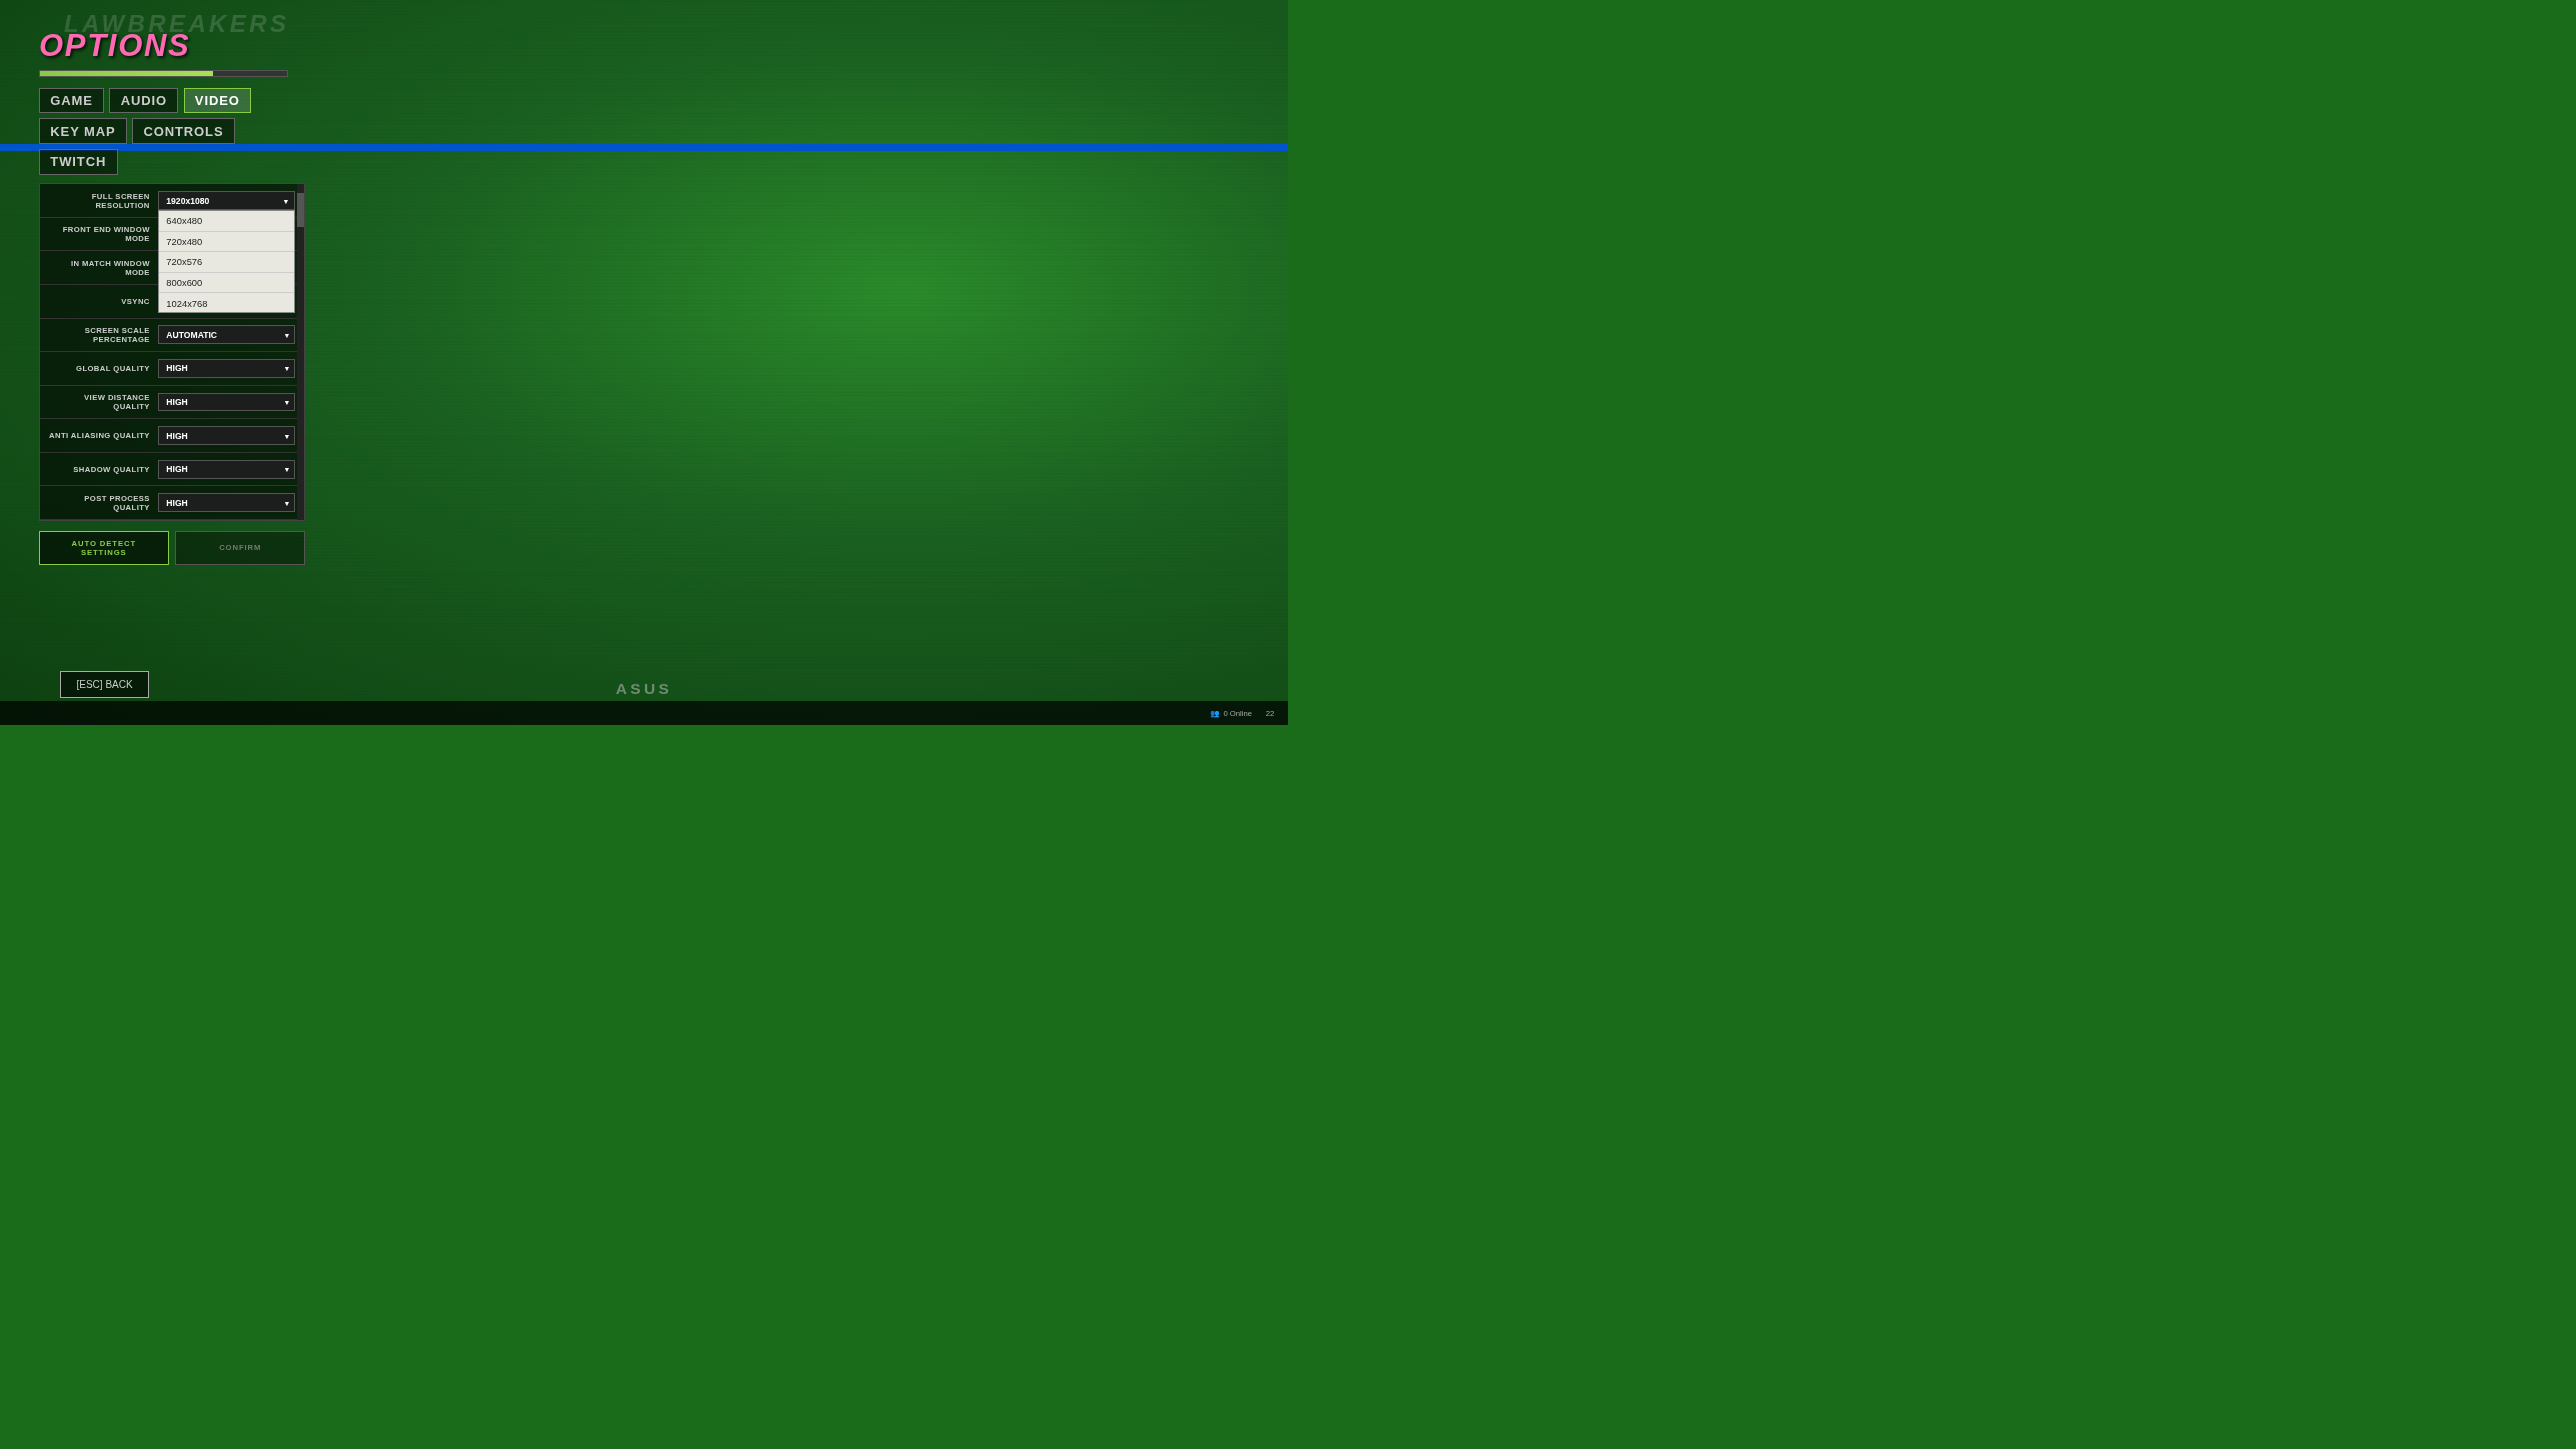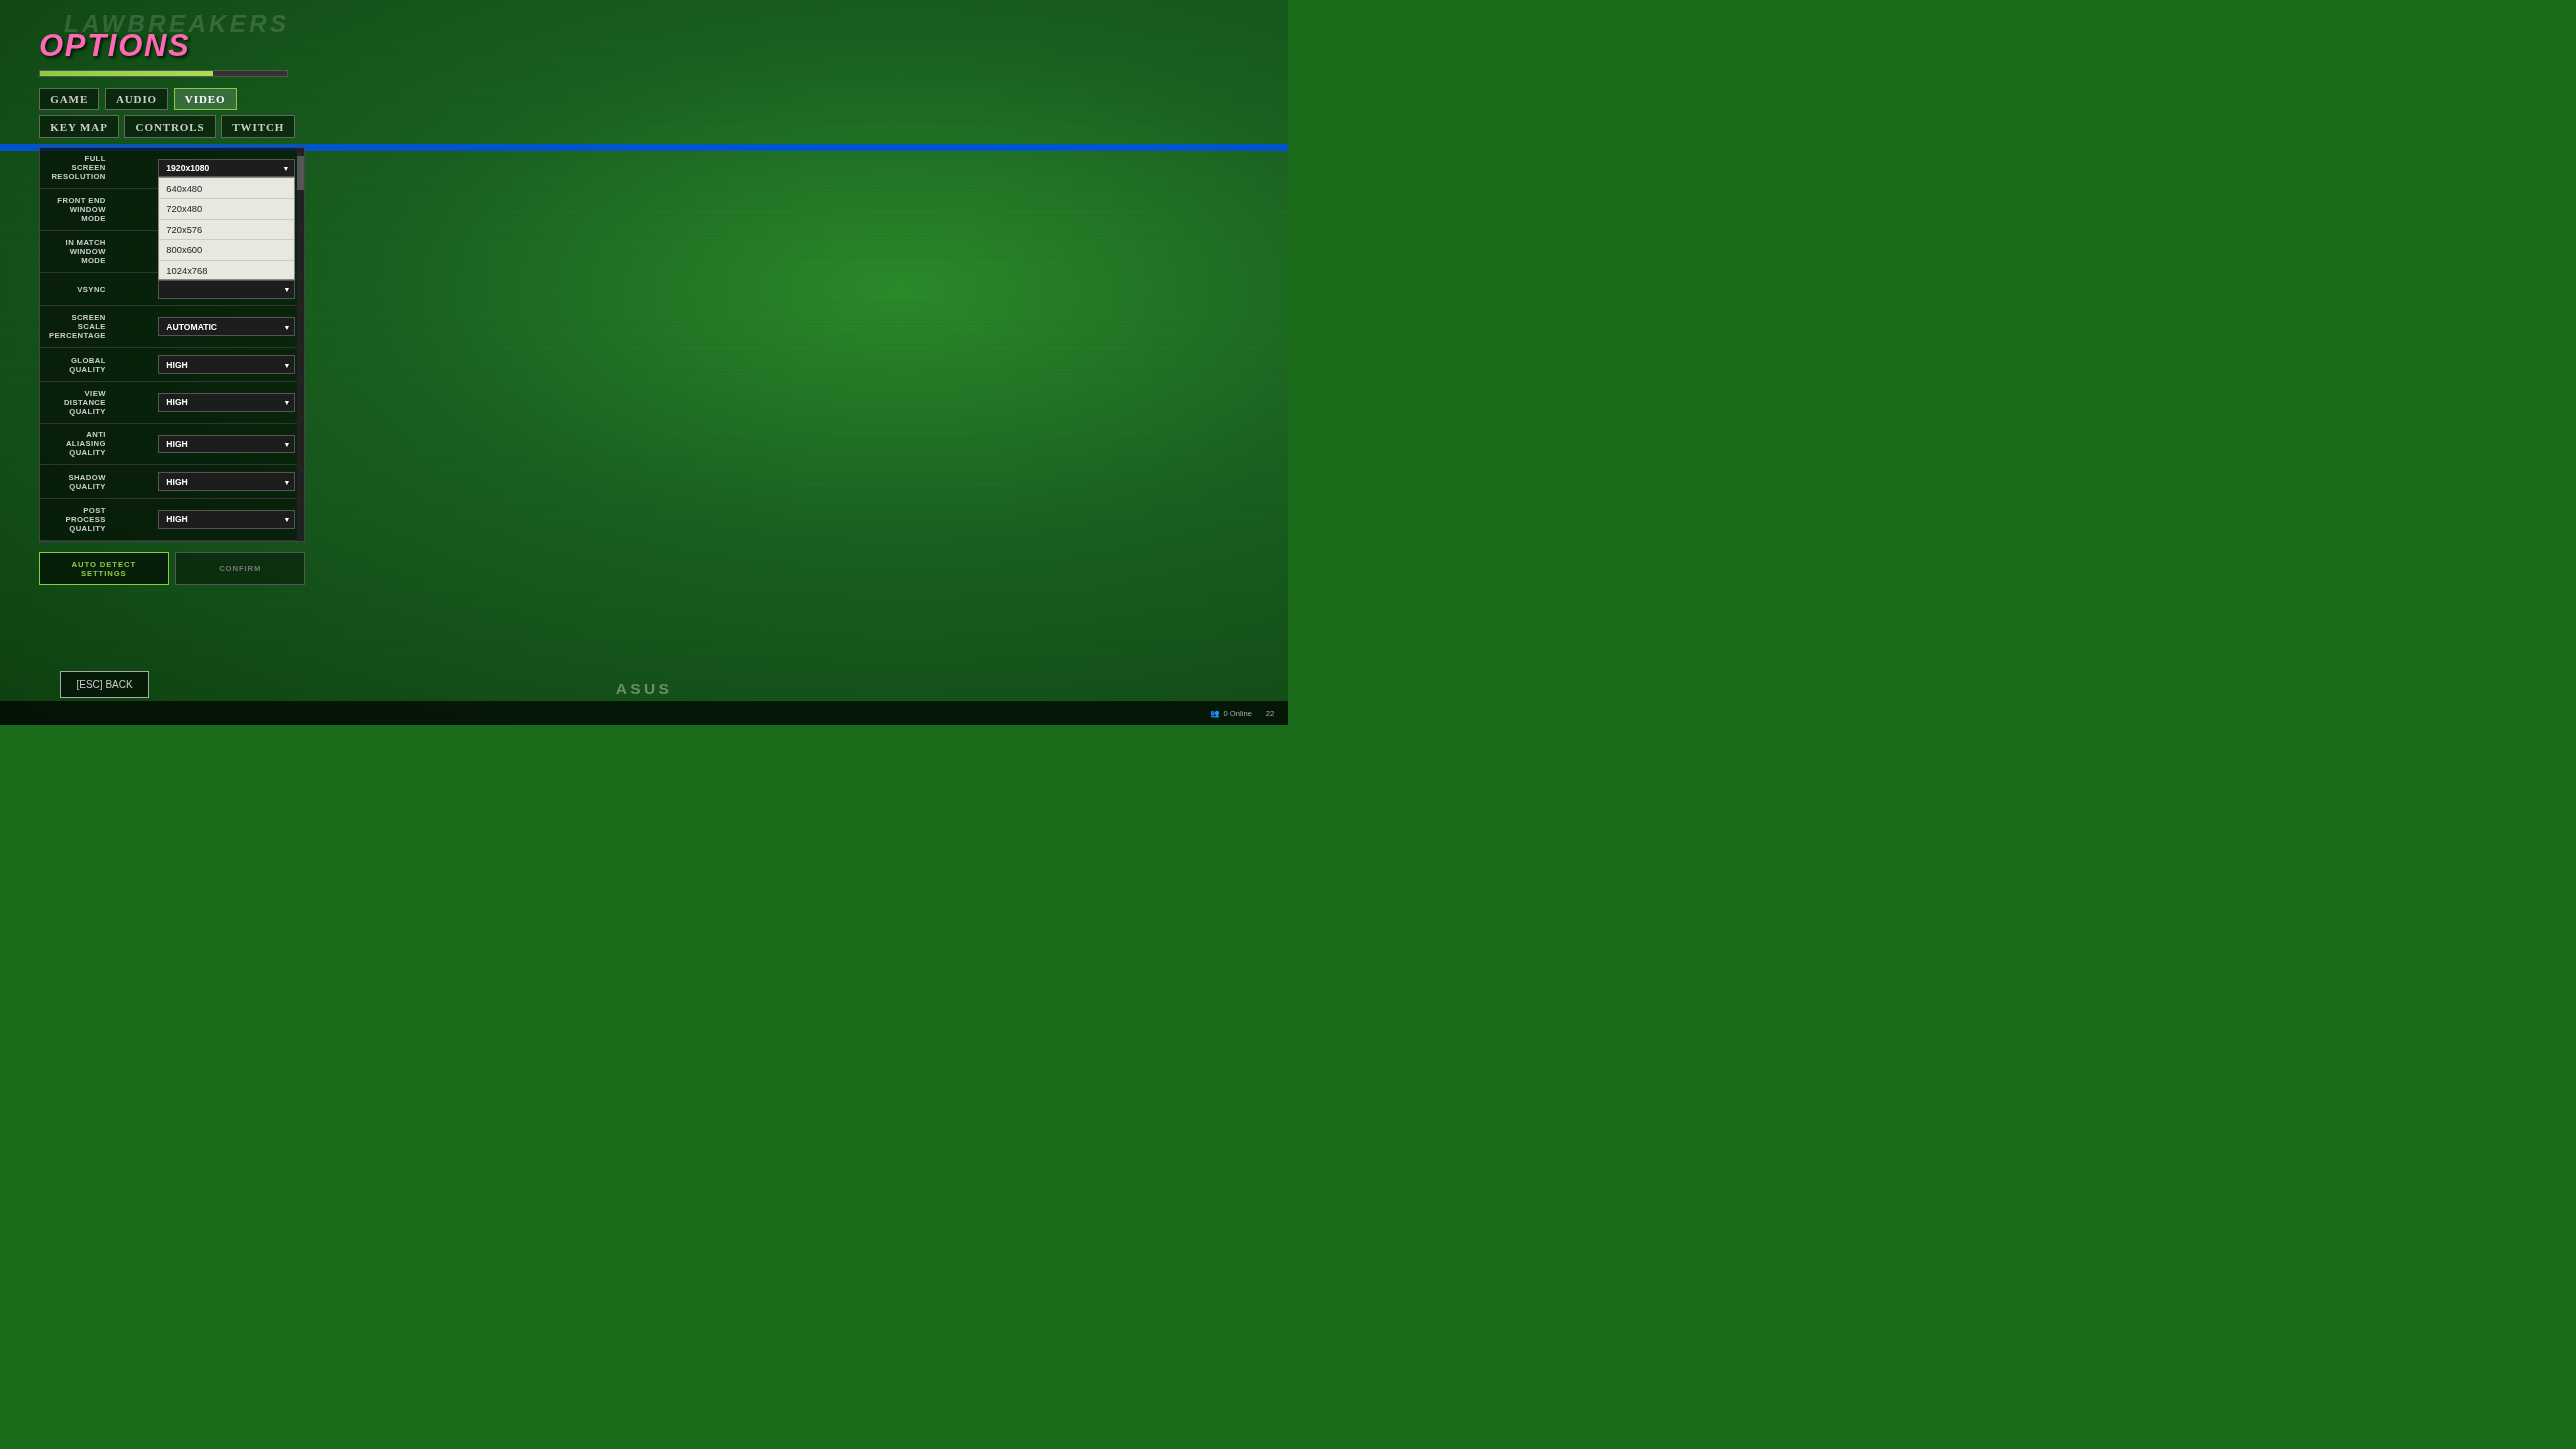--- a/index.html
+++ b/index.html
@@ -83,29 +83,28 @@
     .nav-tabs {
       display: flex;
       gap: 5.2px;
       margin-bottom: 8.6px;
       flex-wrap: wrap;
       width: 266px;
     }
 
     .nav-tab {
       padding: 4.3px 10.3px;
-      font-size: 11px;
+      font-size: 13px;
       font-weight: 700;
       text-transform: uppercase;
       letter-spacing: 0.9px;
       cursor: pointer;
       border: 1.7px solid #666;
       background: rgba(0,0,0,0.5);
       color: #ccc;
-      font-family: Liberation Serif, serif;
     }
 
     .nav-tab.active {
       background: rgba(255,255,255,0.15);
       border-color: #88cc44;
       color: #fff;
     }
 
     
     .settings-area {
@@ -116,21 +115,20 @@
       position: relative;
     }
 
     .setting-row {
       display: flex;
       align-items: center;
       justify-content: space-between;
       padding: 6.9px 8.6px;
       border-bottom: 0.9px solid #333;
       min-height: 29px;
-      gap: 44px;
     }
 
     .setting-row:last-child {
       border-bottom: none;
     }
 
     .setting-label {
       font-size: 7.7px;
       font-weight: 700;
       color: #ccc;

